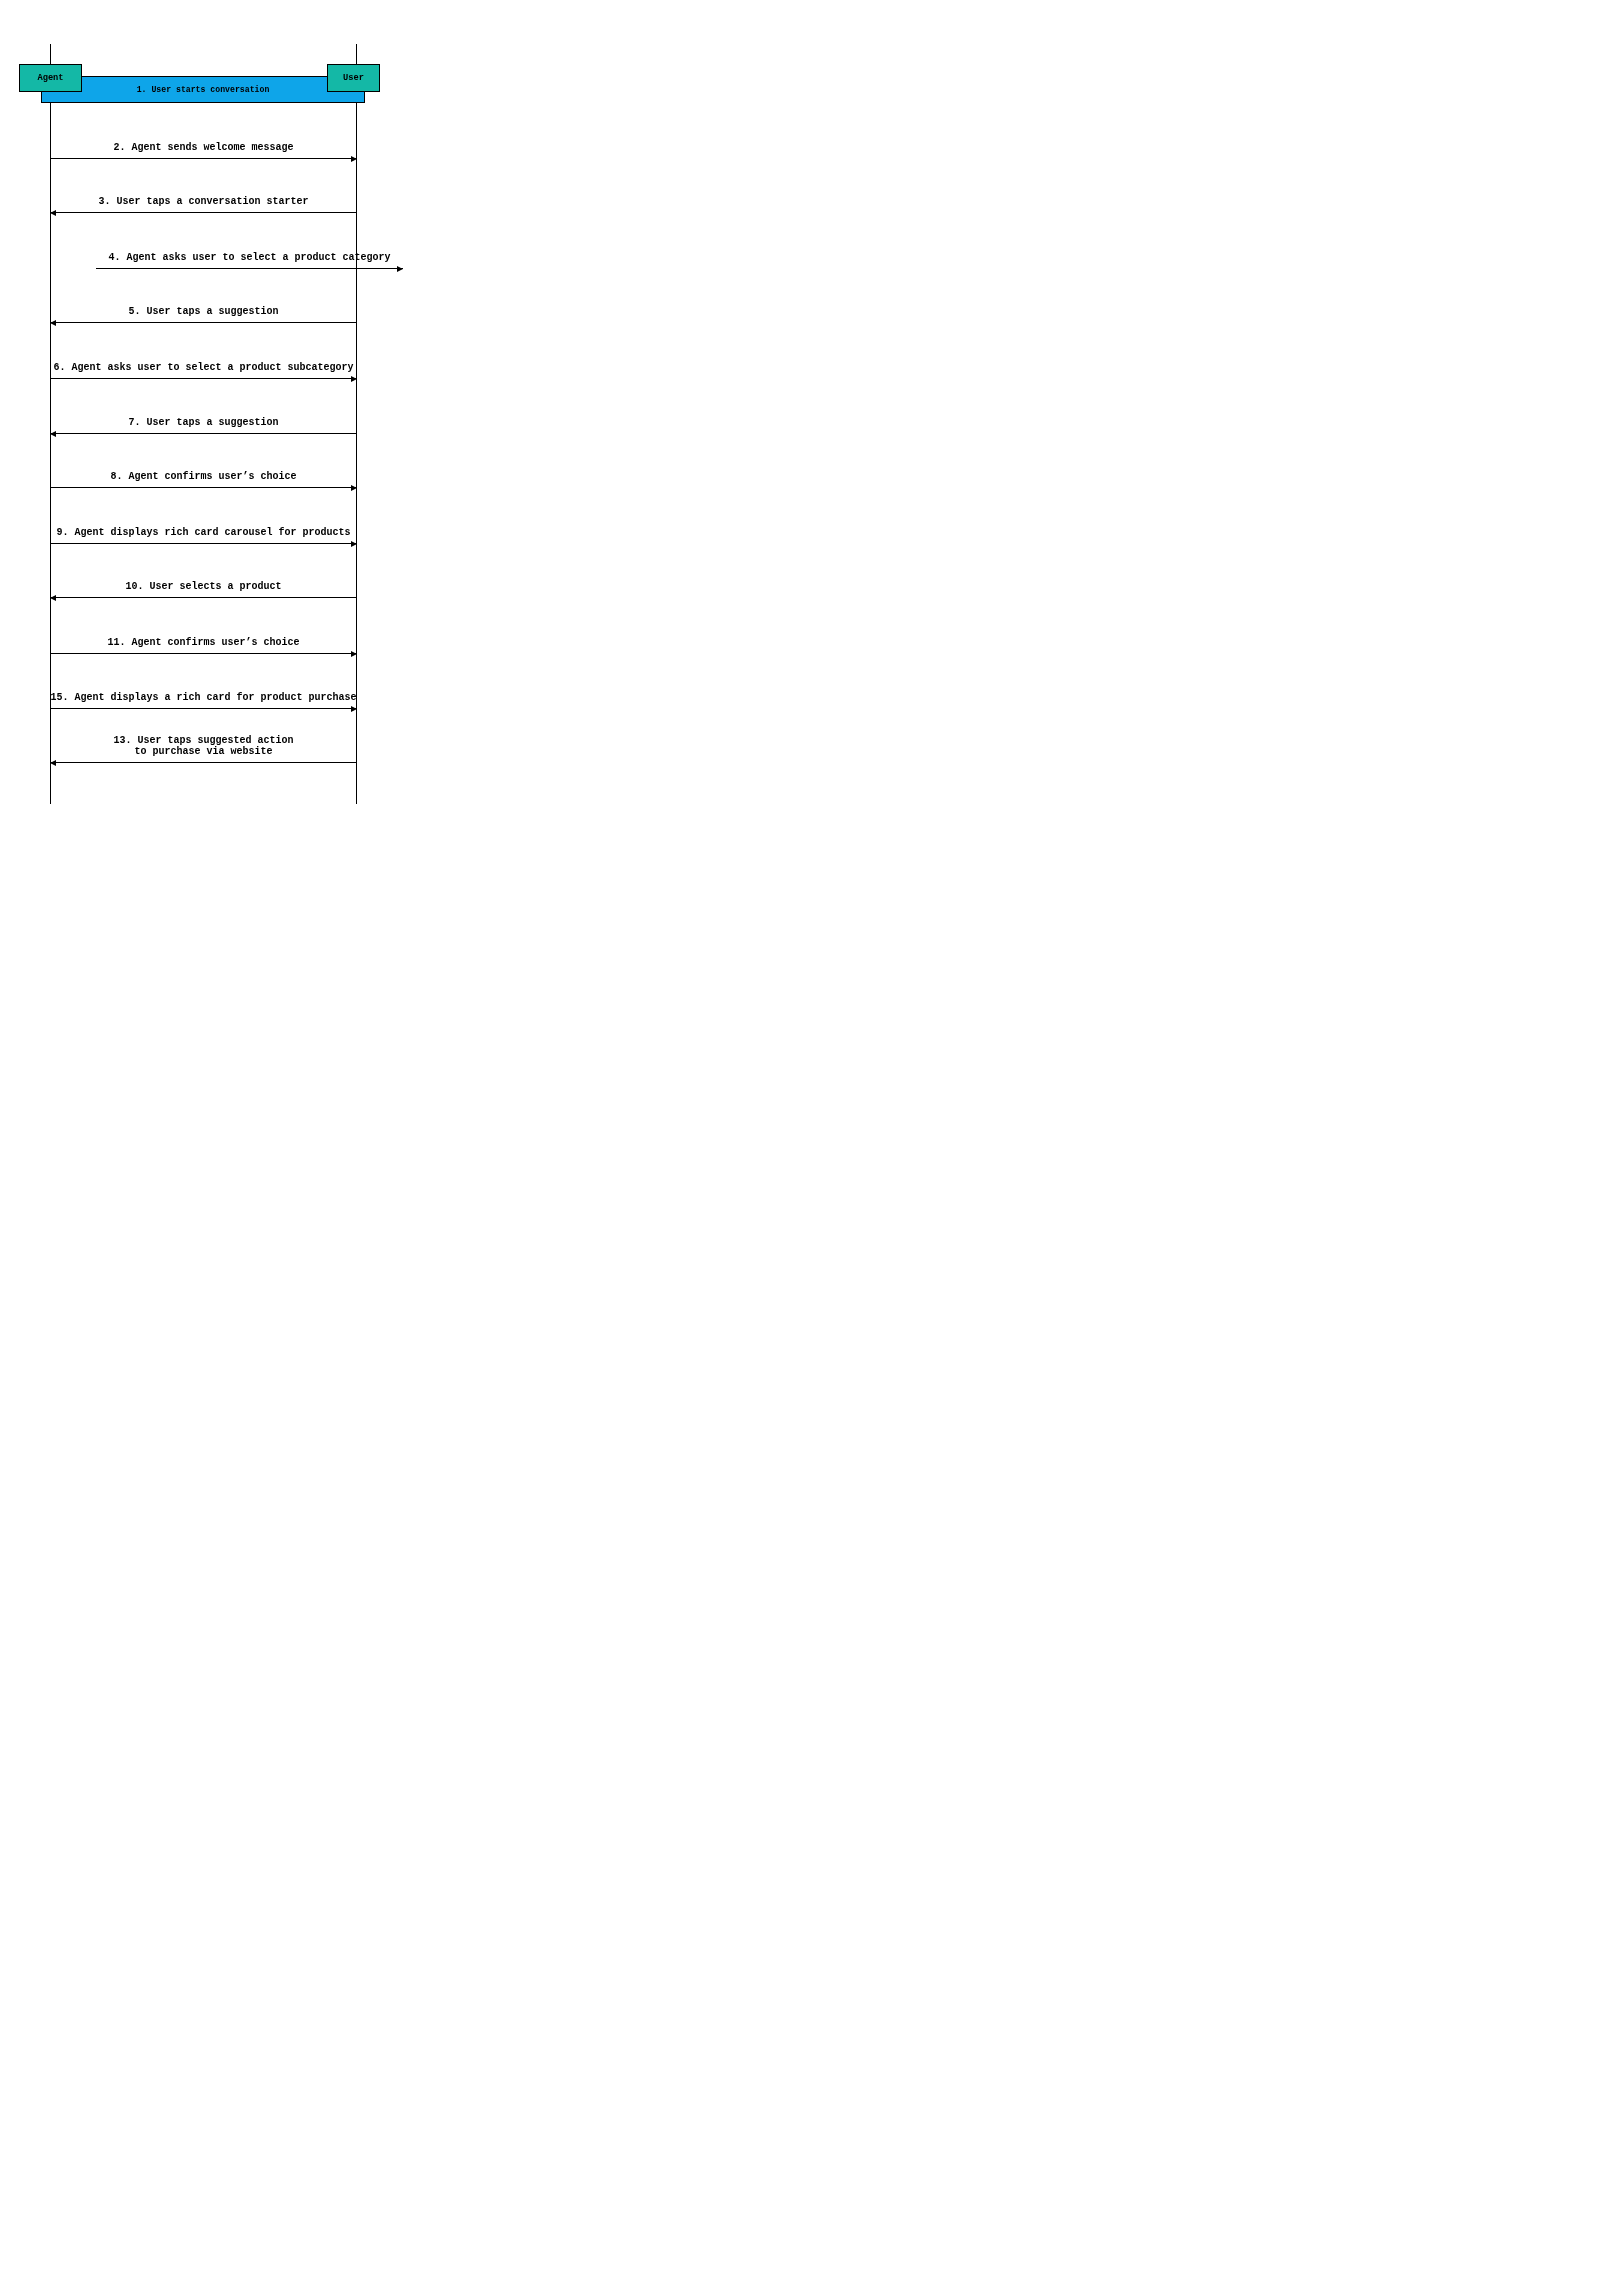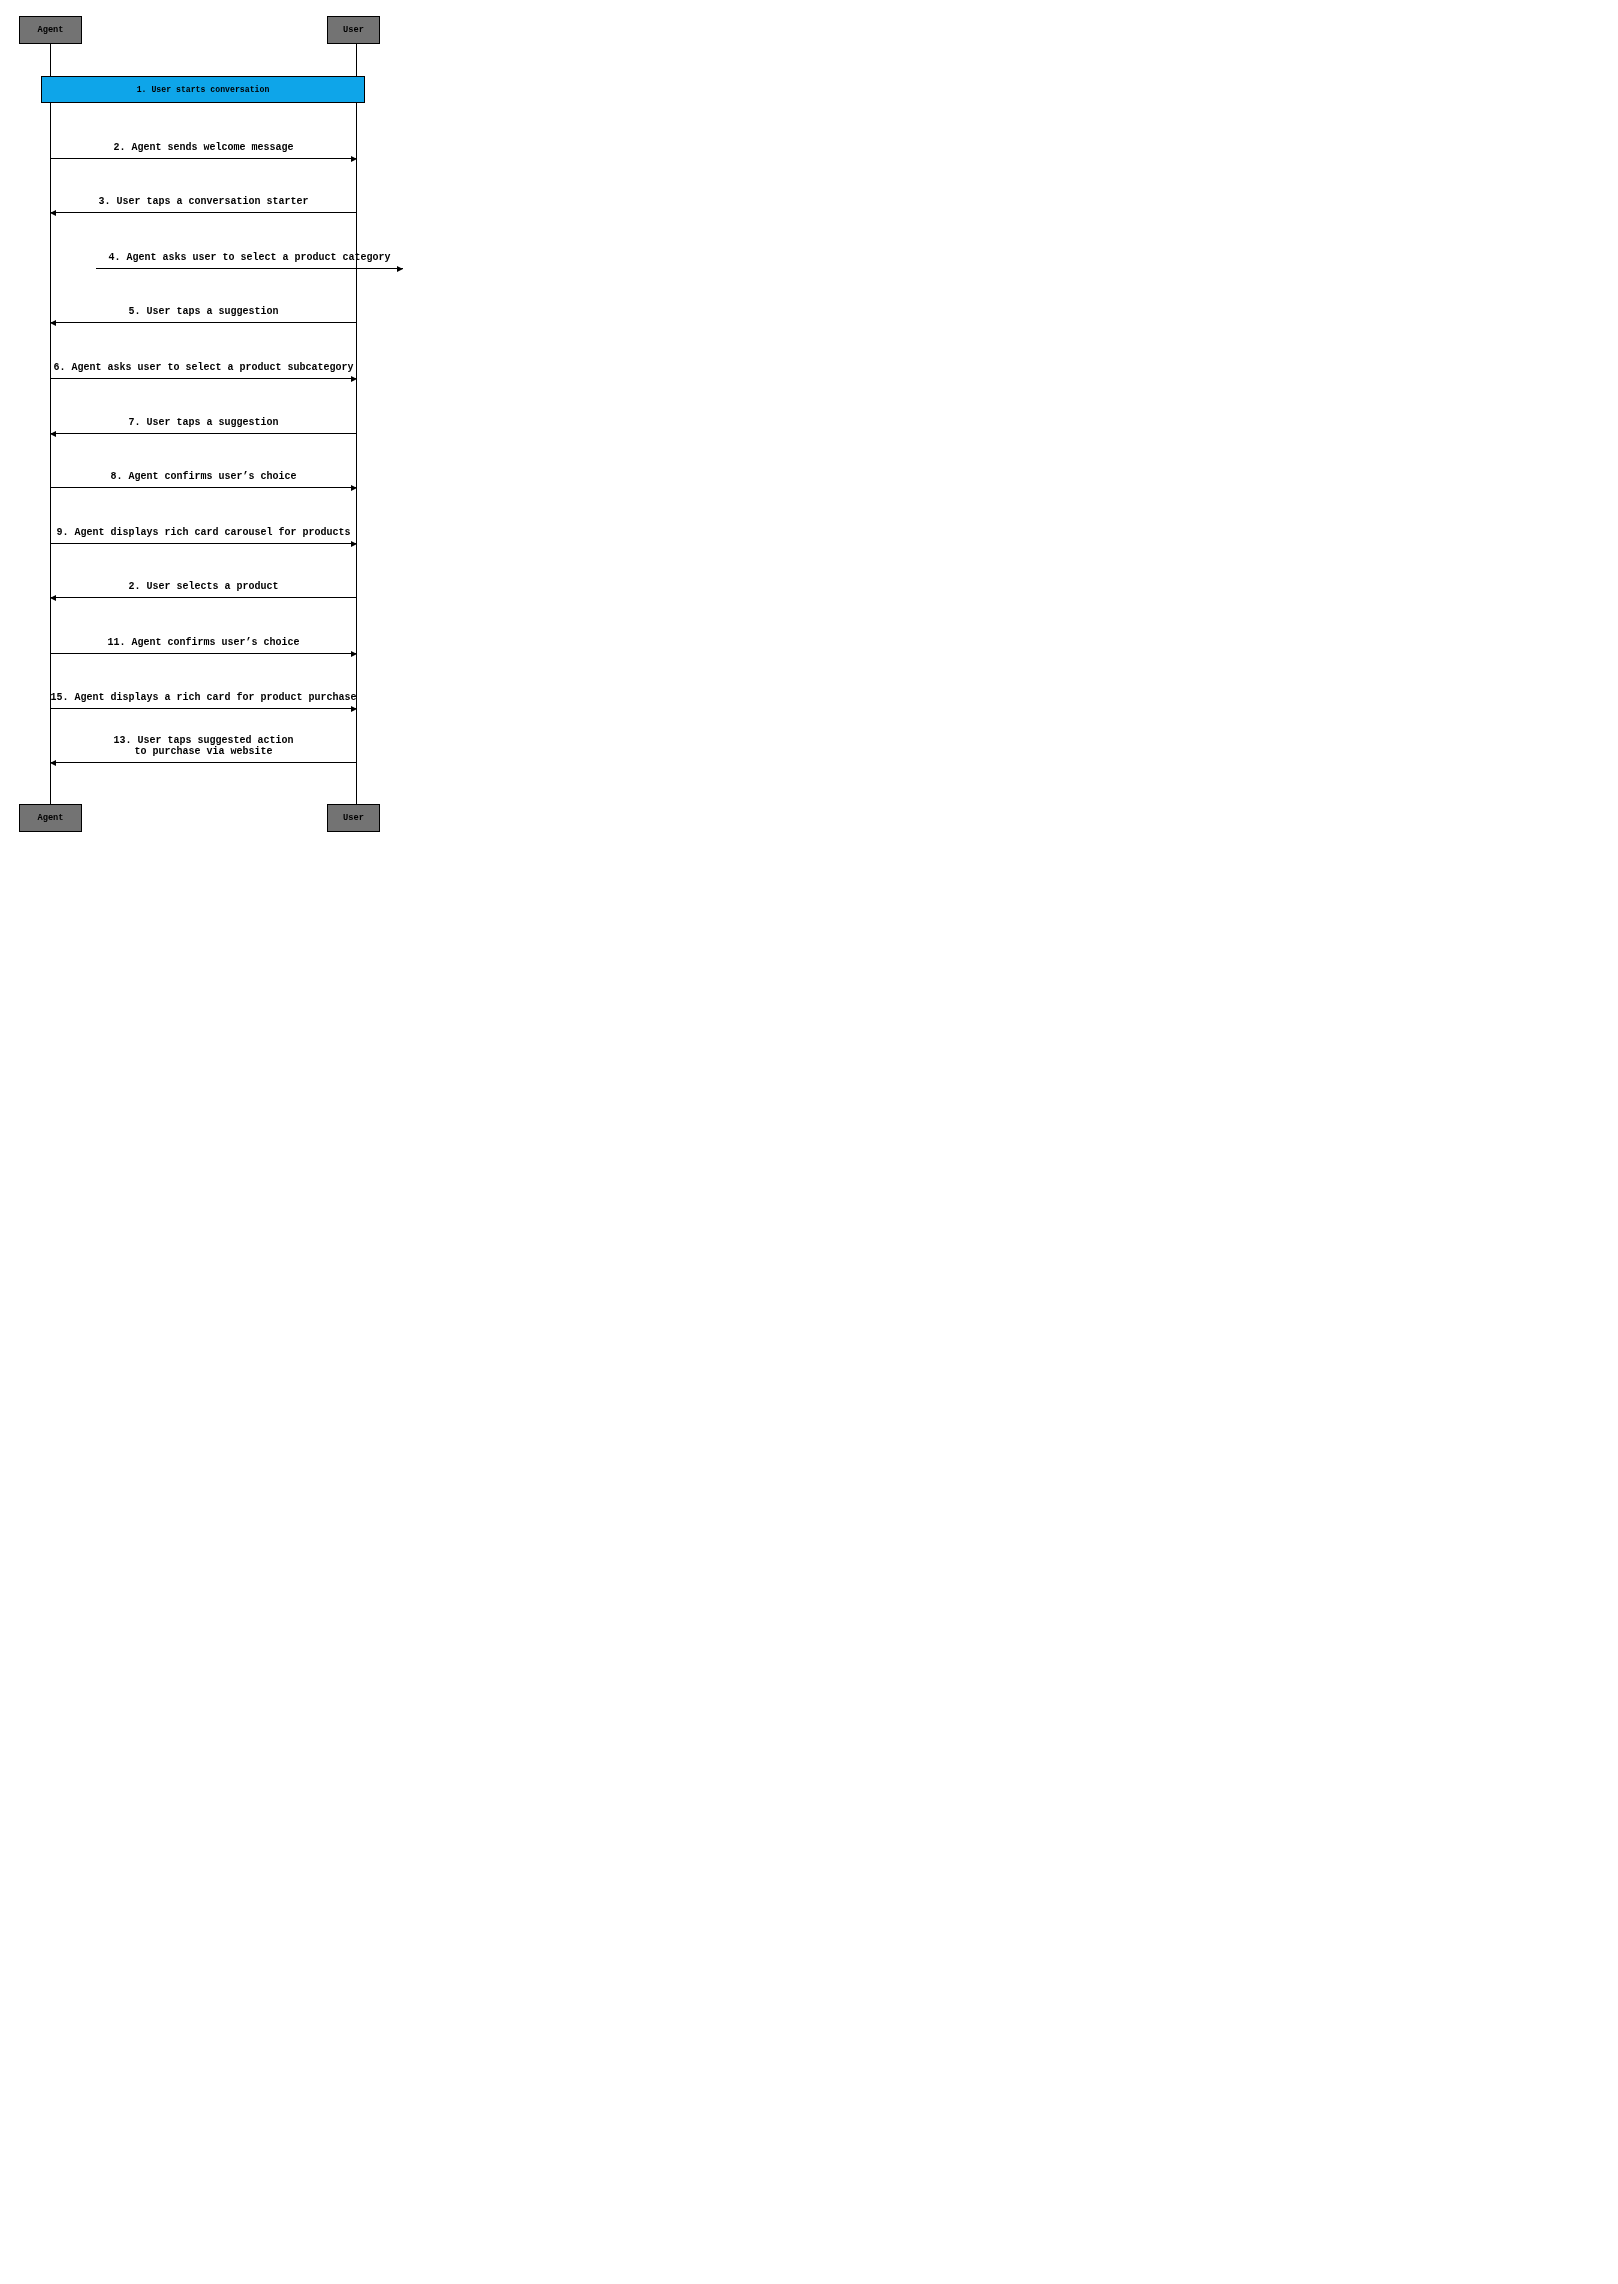--- a/index.html
+++ b/index.html
@@ -15,27 +15,28 @@
     position: relative;
     width: 405px;
     height: 849px;
     background: #ffffff;
     overflow: hidden;
   }
   .actor-box {
     position: absolute;
     box-sizing: border-box;
     border: 1.8px solid #000000;
-    background: #737373;
+    background: #14b8a6;
     display: flex;
     align-items: center;
     justify-content: center;
     font-size: 8.7px;
     font-weight: bold;
     z-index: 3;
+    margin-top: 48px;
   }
   .actor-agent { left: 19px;  width: 63px; }
   .actor-user  { left: 327px; width: 53px; }
   .actor-top    { top: 16.4px;   height: 28px; }
   .actor-bottom { top: 804px; height: 28px; }
   .lifeline {
     position: absolute;
     top: 44px;
     height: 760px;
     width: 0.9px;
@@ -157,21 +158,21 @@
         <div class="message-label">8. Agent confirms user’s choice</div>
         <div class="message-line"></div>
         <div class="arrowhead arrowhead-right"></div>
       </div>
       <div class="message" style="top: 507px;">
         <div class="message-label">9. Agent displays rich card carousel for products</div>
         <div class="message-line"></div>
         <div class="arrowhead arrowhead-right"></div>
       </div>
       <div class="message" style="top: 561px;">
-        <div class="message-label">2. User selects a product</div>
+        <div class="message-label">10. User selects a product</div>
         <div class="message-line"></div>
         <div class="arrowhead arrowhead-left"></div>
       </div>
       <div class="message" style="top: 617px;">
         <div class="message-label">11. Agent confirms user’s choice</div>
         <div class="message-line"></div>
         <div class="arrowhead arrowhead-right"></div>
       </div>
       <div class="message" style="top: 672px;">
         <div class="message-label">15. Agent displays a rich card for product purchase</div>

